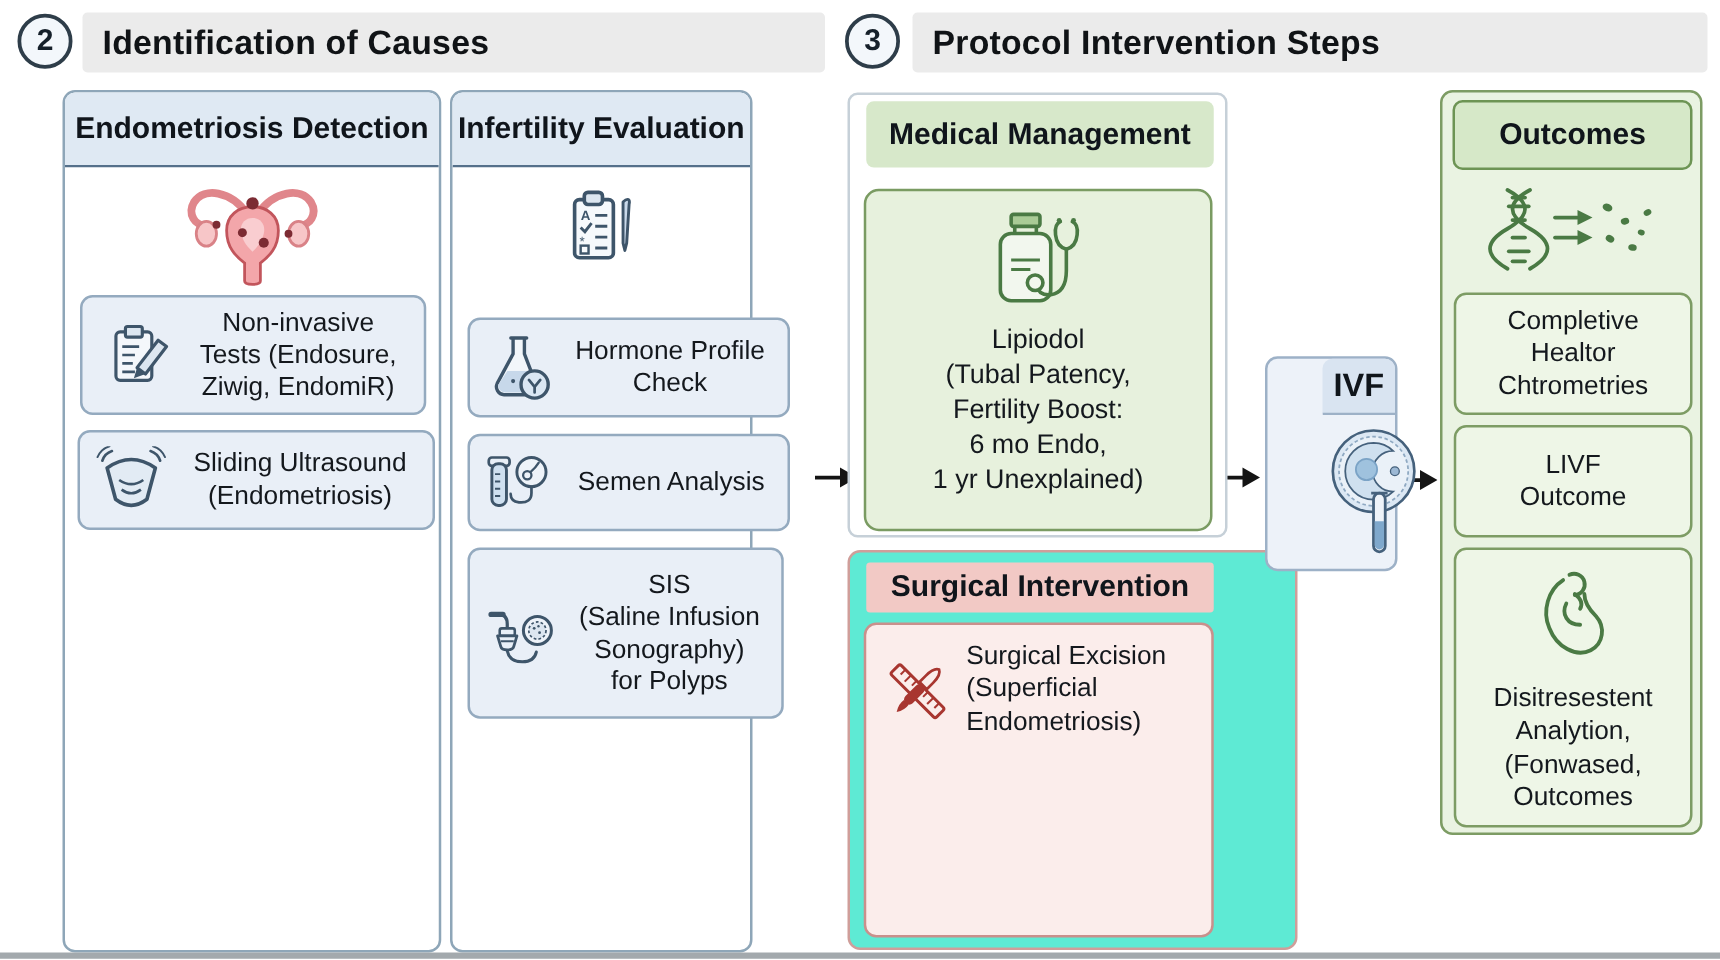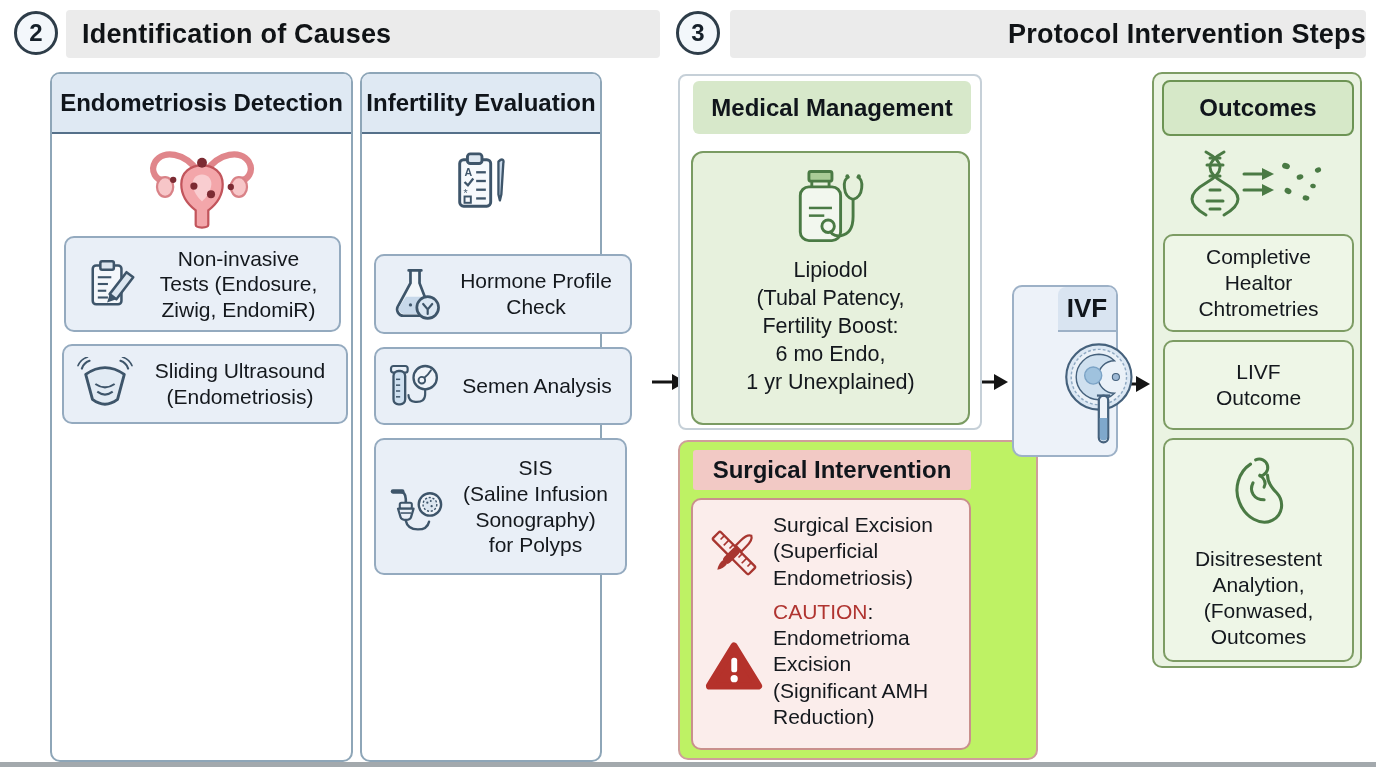--- a/index.html
+++ b/index.html
@@ -48,21 +48,21 @@
     display:flex; align-items:center; justify-content:center; font-size:24px; font-weight:bold; color:#10151b;
   }
   #med-box {
     position:absolute; left:11px; top:75px; width:279px; height:274px;
     background:#e7f1dd; border:2px solid #7a9b62; border-radius:12px;
     display:flex; flex-direction:column; align-items:center; padding-top:10px;
   }
   #med-text { font-size:21.5px; line-height:1.3; text-align:center; margin-top:2px; color:#14181d; }
 
   
-  #surg-container { left:678px; top:440px; width:360px; height:320px; background:#bef264; border:2px solid #cf9e9a; border-radius:10px; }
+  #surg-container { left:678px; top:440px; width:360px; height:320px; background:#5eead4; border:2px solid #cf9e9a; border-radius:10px; }
   #surg-header {
     position:absolute; left:13px; top:8px; width:278px; height:40px; background:#f2c9c5; border-radius:3px;
     display:flex; align-items:center; justify-content:center; font-size:24px; font-weight:bold; color:#10151b;
   }
   #surg-box {
     position:absolute; left:11px; top:56px; width:280px; height:252px;
     background:#fbedeb; border:2px solid #c9908c; border-radius:10px; padding:12px 10px 6px 12px;
   }
   .surg-row { display:flex; gap:10px; align-items:center; margin-bottom:8px; }
   .surg-row .txt { font-size:21px; line-height:1.25; color:#14181d; }
@@ -102,21 +102,21 @@
 
   <div class="step-circle" style="left:14px; top:11px;">
     <span>2</span>
   </div>
   <div class="title-bar" style="left:66px; width:594px;">
     <span>Identification of Causes</span>
   </div>
   <div class="step-circle" style="left:676px; top:11px;">
     <span>3</span>
   </div>
-  <div class="title-bar" style="left:730px; width:636px;justify-content:flex-end;">
+  <div class="title-bar" style="left:730px; width:636px;">
     <span>Protocol Intervention Steps</span>
   </div>
 
   <div class="panel" style="left:50px; top:72px; width:303px; height:690px;">
     <div class="panel-header">
       <span>Endometriosis Detection</span>
     </div>
     <div style="display:flex; justify-content:center; margin-top:8px;">
       <svg width="122" height="90" viewBox="0 0 130 100">
         <path d="M60 32 C46 12 22 8 13 22 C7 32 14 44 24 42" stroke="#e0868b" stroke-width="7" fill="none" stroke-linecap="round"></path>
@@ -307,33 +307,20 @@
               <path d="M6 32 q6 -4 12 -3 l0 6 q-6 1 -12 -3 Z" fill="#a83630"></path>
               <rect x="17" y="27.5" width="22" height="9" rx="4.5" fill="#a83630"></rect>
               <path d="M39 27.5 h8 q10 0 12 4.5 q-2 4.5 -12 4.5 h-8 Z" fill="#fbedeb" stroke="#a83630" stroke-width="2.4"></path>
             </g>
           </svg>
         </span>
         <span class="txt pre">Surgical Excision
 (Superficial
 Endometriosis)</span>
       </div>
-      <div class="surg-row">
-        <span class="ic">
-          <svg width="58" height="54" viewBox="0 0 64 58">
-            <path d="M32 7 L59 51 H5 Z" fill="#b5322b" stroke="#b5322b" stroke-width="8" stroke-linejoin="round"></path>
-            <rect x="29" y="20" width="6.5" height="16" rx="3" fill="#ffffff"></rect>
-            <circle cx="32.2" cy="43" r="4" fill="#ffffff"></circle>
-          </svg>
-        </span>
-        <span class="txt pre"><span class="caution-word">CAUTION</span><span>:</span><span style="display:block;">Endometrioma
-Excision
-(Significant AMH
-Reduction)</span></span>
-      </div>
     </div>
   </div>
 
   <div class="abs" id="ivf-container">
     <div id="ivf-header">
       <span>IVF</span>
     </div>
     <div id="ivf-body">
       <span style="position:absolute; left:4px; top:6px;">
         <svg width="78" height="78" viewBox="0 0 110 110">

